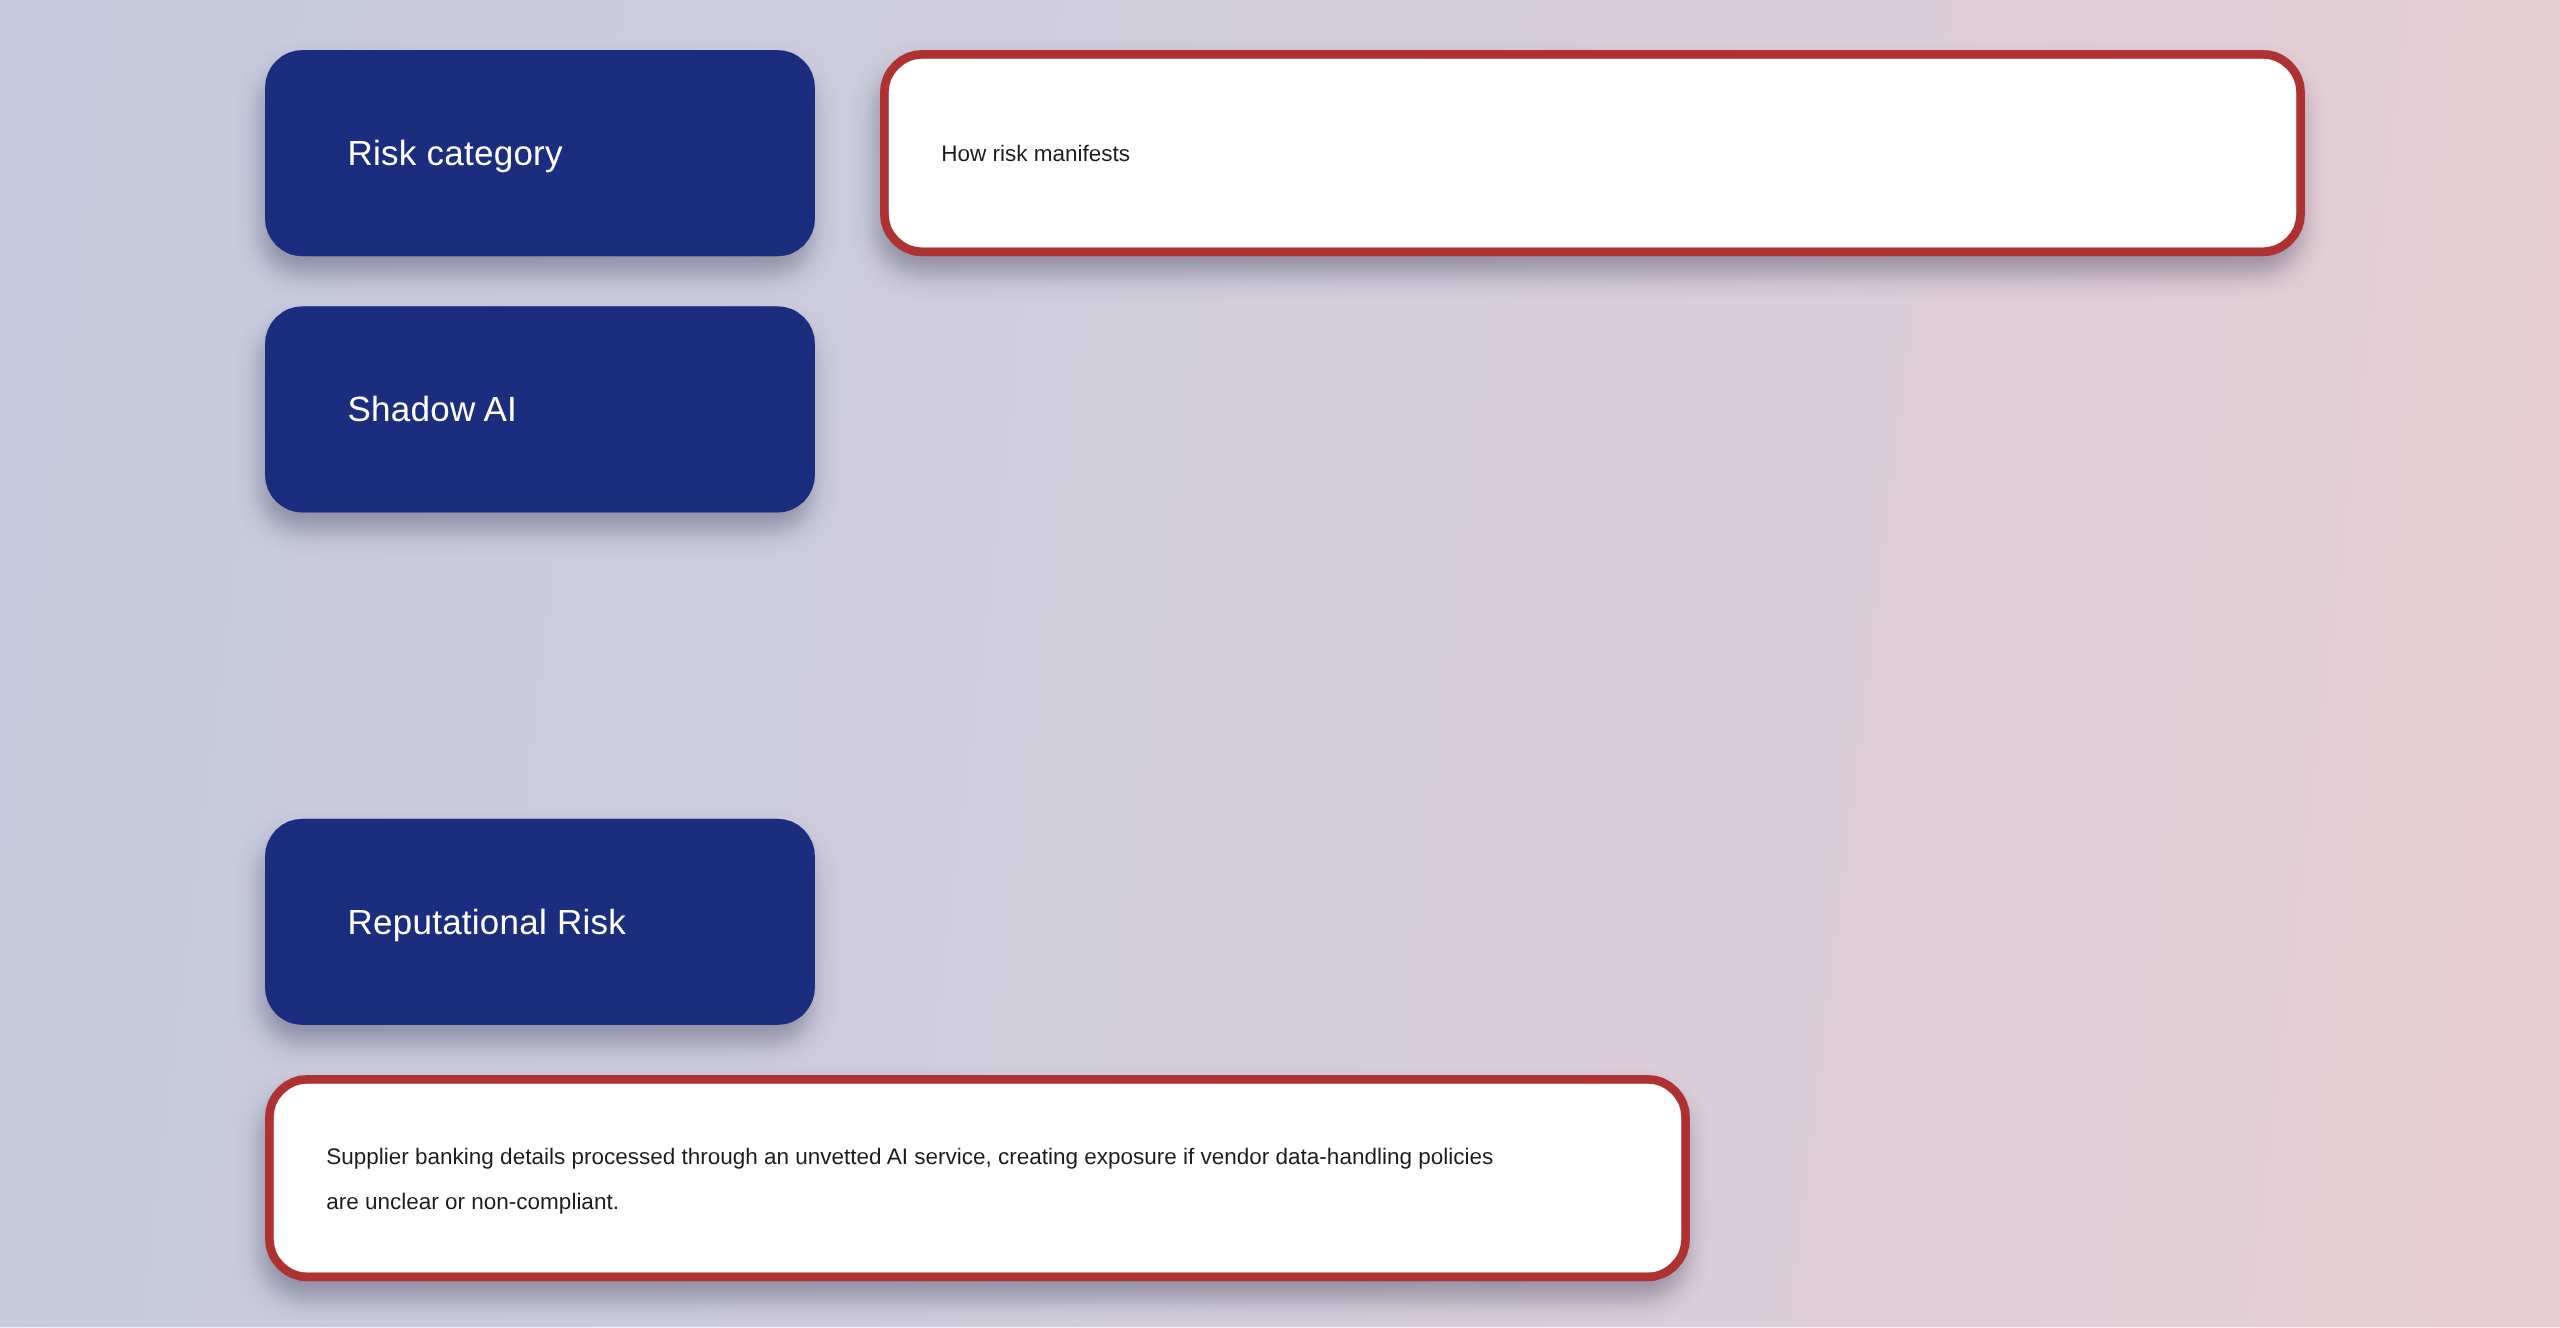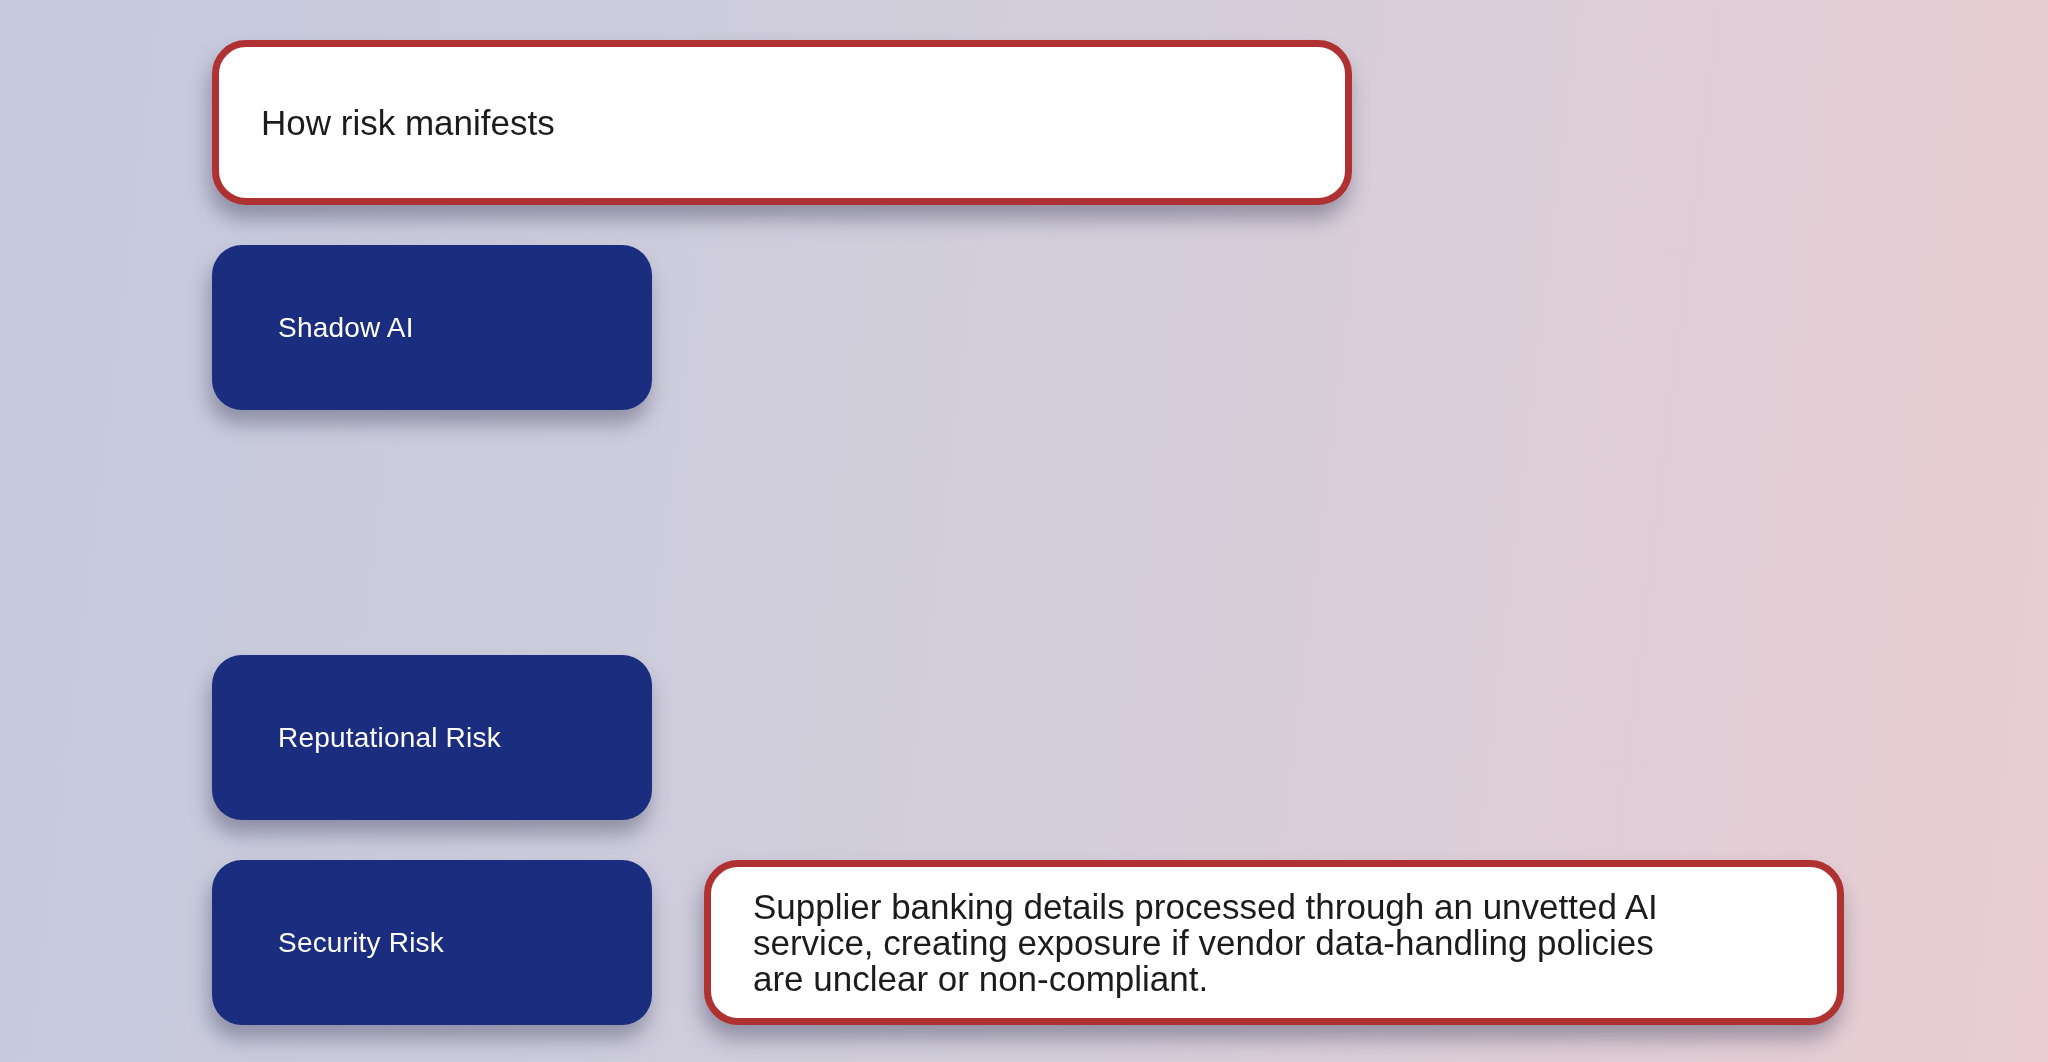--- a/index.html
+++ b/index.html
@@ -52,36 +52,39 @@
     width: 1140px;
     height: 165px;
     box-sizing: border-box;
     background: var(--card-bg, #ffffff);
     border: 7px solid var(--card-border, #b03131);
     border-radius: 34px;
     display: flex;
     align-items: center;
     padding-left: 42px;
     color: var(--card-text, #1c1c1c);
-    font-size: 35px;
+    font-size: 18px;
     line-height: 36px;
     box-shadow: -3px 14px 20px rgba(70, 70, 100, 0.45);
   }
   .desc-box p {
     margin: 0;
     width: 950px;
   }
 </style>
 </head>
 <body>
 
 <div class="canvas">
   <div class="rows">
 
     <div class="row">
+      <div class="label-box">
+        <span>Risk category</span>
+      </div>
       <div class="desc-box">
         <p>How risk manifests</p>
       </div>
     </div>
 
     <div class="row">
       <div class="label-box">
         <span>Shadow AI</span>
       </div>
     </div>
@@ -89,22 +92,19 @@
     <div class="row">
     </div>
 
     <div class="row">
       <div class="label-box">
         <span>Reputational Risk</span>
       </div>
     </div>
 
     <div class="row">
-      <div class="label-box">
-        <span>Security Risk</span>
-      </div>
       <div class="desc-box">
         <p>Supplier banking details processed through an unvetted AI service, creating exposure if vendor data-handling policies are unclear or non-compliant.</p>
       </div>
     </div>
 
   </div>
 </div>
 
 </body></html>

